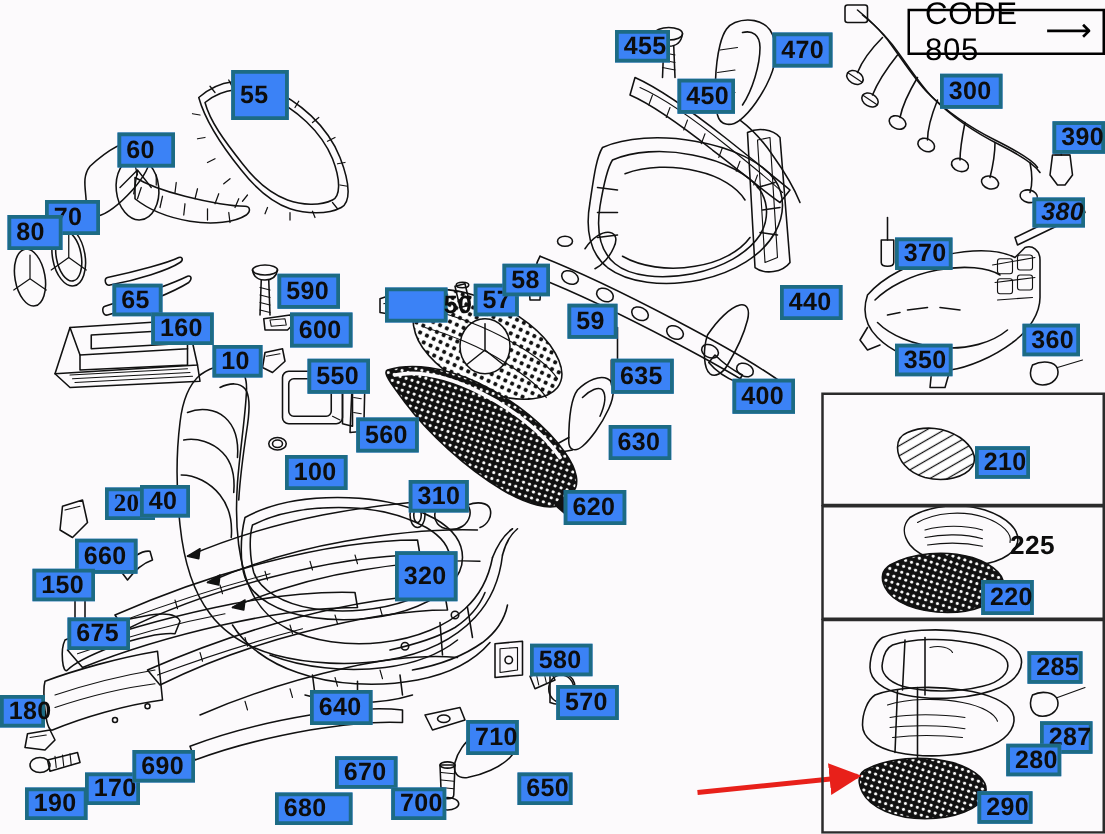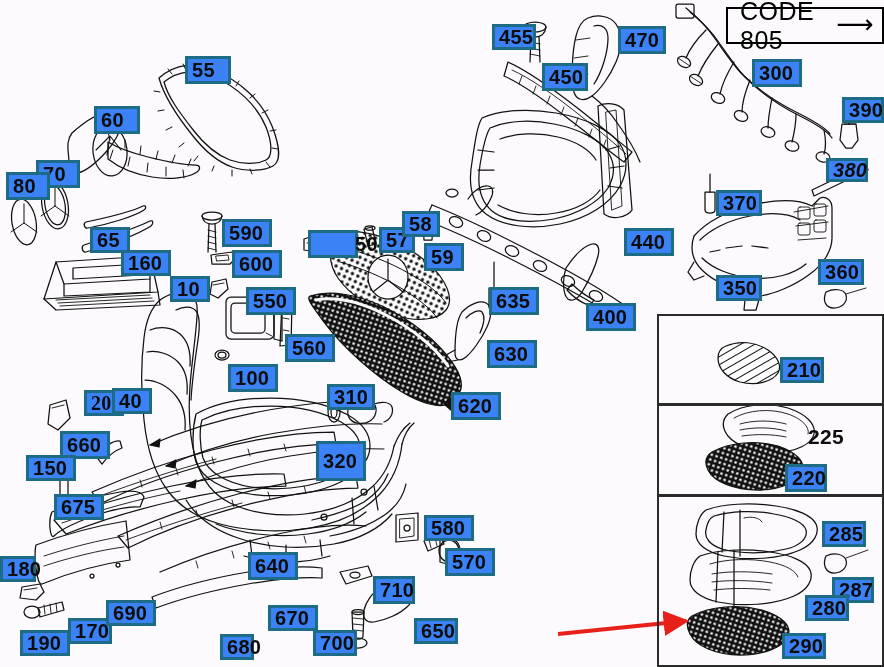--- a/index.html
+++ b/index.html
@@ -478,50 +478,50 @@
     <div class="subpanel" style="left:657px; top:404px; width:227px; height:92px;"></div>
     <div class="subpanel" style="left:657px; top:495px; width:227px; height:172px;"></div>
   </div>
 
   <div class="codebox" style="left:726px; top:7px; width:158px; height:37px;">
     <span>CODE 805</span>
     <span class="arrow">⟶</span>
   </div>
 
   <div id="callout-layer">
-      <div class="callout" style="left: 185px; top: 56px; width: 46px; height: 28px;">55</div>
+      <div class="callout" style="left: 185px; top: 56px; width: 46px; height: 40px;">55</div>
       <div class="callout" style="left: 94px; top: 106px; width: 46px; height: 28px;">60</div>
       <div class="callout" style="left: 36px; top: 160px; width: 44px; height: 28px;">70</div>
       <div class="callout" style="left: 6px; top: 172px; width: 44px; height: 28px;">80</div>
       <div class="callout" style="left: 90px; top: 227px; width: 40px; height: 26px;">65</div>
       <div class="callout" style="left: 121px; top: 250px; width: 50px; height: 26px;">160</div>
       <div class="callout" style="left: 222px; top: 219px; width: 50px; height: 28px;">590</div>
       <div class="callout" style="left: 232px; top: 250px; width: 50px; height: 28px;">600</div>
       <div class="callout" style="left: 170px; top: 276px; width: 40px; height: 26px;">10</div>
       <div class="callout" style="left: 246px; top: 287px; width: 50px; height: 28px;">550</div>
       <div class="callout" style="left: 285px; top: 334px; width: 50px; height: 28px;">560</div>
       <div class="callout" style="left: 228px; top: 364px; width: 50px; height: 28px;">100</div>
       <div class="callout" style="left: 84px; top: 390px; width: 40px; height: 26px; font-family: Liberation Serif, serif;">20</div>
       <div class="callout" style="left: 112px; top: 388px; width: 40px; height: 26px;">40</div>
       <div class="callout" style="left: 60px; top: 431px; width: 50px; height: 28px;">660</div>
       <div class="callout" style="left: 26px; top: 455px; width: 50px; height: 26px;">150</div>
       <div class="callout" style="left: 54px; top: 494px; width: 50px; height: 26px;">675</div>
       <div class="callout" style="left: 0px; top: 556px; width: 36px; height: 26px;">180</div>
       <div class="callout" style="left: 20px; top: 630px; width: 50px; height: 26px;">190</div>
       <div class="callout" style="left: 68px; top: 618px; width: 44px; height: 26px;">170</div>
       <div class="callout" style="left: 106px; top: 600px; width: 50px; height: 26px;">690</div>
-      <div class="callout" style="left: 220px; top: 634px; width: 34px; height: 26px;">680</div>
+      <div class="callout" style="left: 220px; top: 634px; width: 62px; height: 26px;">680</div>
       <div class="callout" style="left: 268px; top: 605px; width: 50px; height: 26px;">670</div>
       <div class="callout" style="left: 248px; top: 552px; width: 50px; height: 28px;">640</div>
       <div class="callout" style="left: 316px; top: 441px; width: 50px; height: 40px;">320</div>
       <div class="callout" style="left: 327px; top: 384px; width: 48px; height: 26px;">310</div>
       <div class="callout" style="left: 308px; top: 230px; width: 42px; height: 28px; padding-left: 44px;">50</div>
       <div class="callout" style="left: 379px; top: 227px; width: 36px; height: 26px;">57</div>
       <div class="callout" style="left: 402px; top: 211px; width: 38px; height: 26px;">58</div>
-      <div class="callout" style="left: 424px; top: 243px; width: 40px; height: 28px;">59</div>
+      <div class="callout" style="left: 454px; top: 243px; width: 40px; height: 28px;">59</div>
       <div class="callout" style="left: 489px; top: 287px; width: 50px; height: 28px;">635</div>
       <div class="callout" style="left: 487px; top: 340px; width: 50px; height: 28px;">630</div>
       <div class="callout" style="left: 451px; top: 392px; width: 50px; height: 28px;">620</div>
       <div class="callout" style="left: 424px; top: 515px; width: 50px; height: 26px;">580</div>
       <div class="callout" style="left: 445px; top: 548px; width: 50px; height: 28px;">570</div>
       <div class="callout" style="left: 373px; top: 576px; width: 42px; height: 28px;">710</div>
       <div class="callout" style="left: 414px; top: 618px; width: 44px; height: 26px;">650</div>
       <div class="callout" style="left: 313px; top: 630px; width: 44px; height: 26px;">700</div>
       <div class="callout" style="left: 586px; top: 303px; width: 50px; height: 28px;">400</div>
       <div class="callout" style="left: 624px; top: 228px; width: 50px; height: 28px;">440</div>

